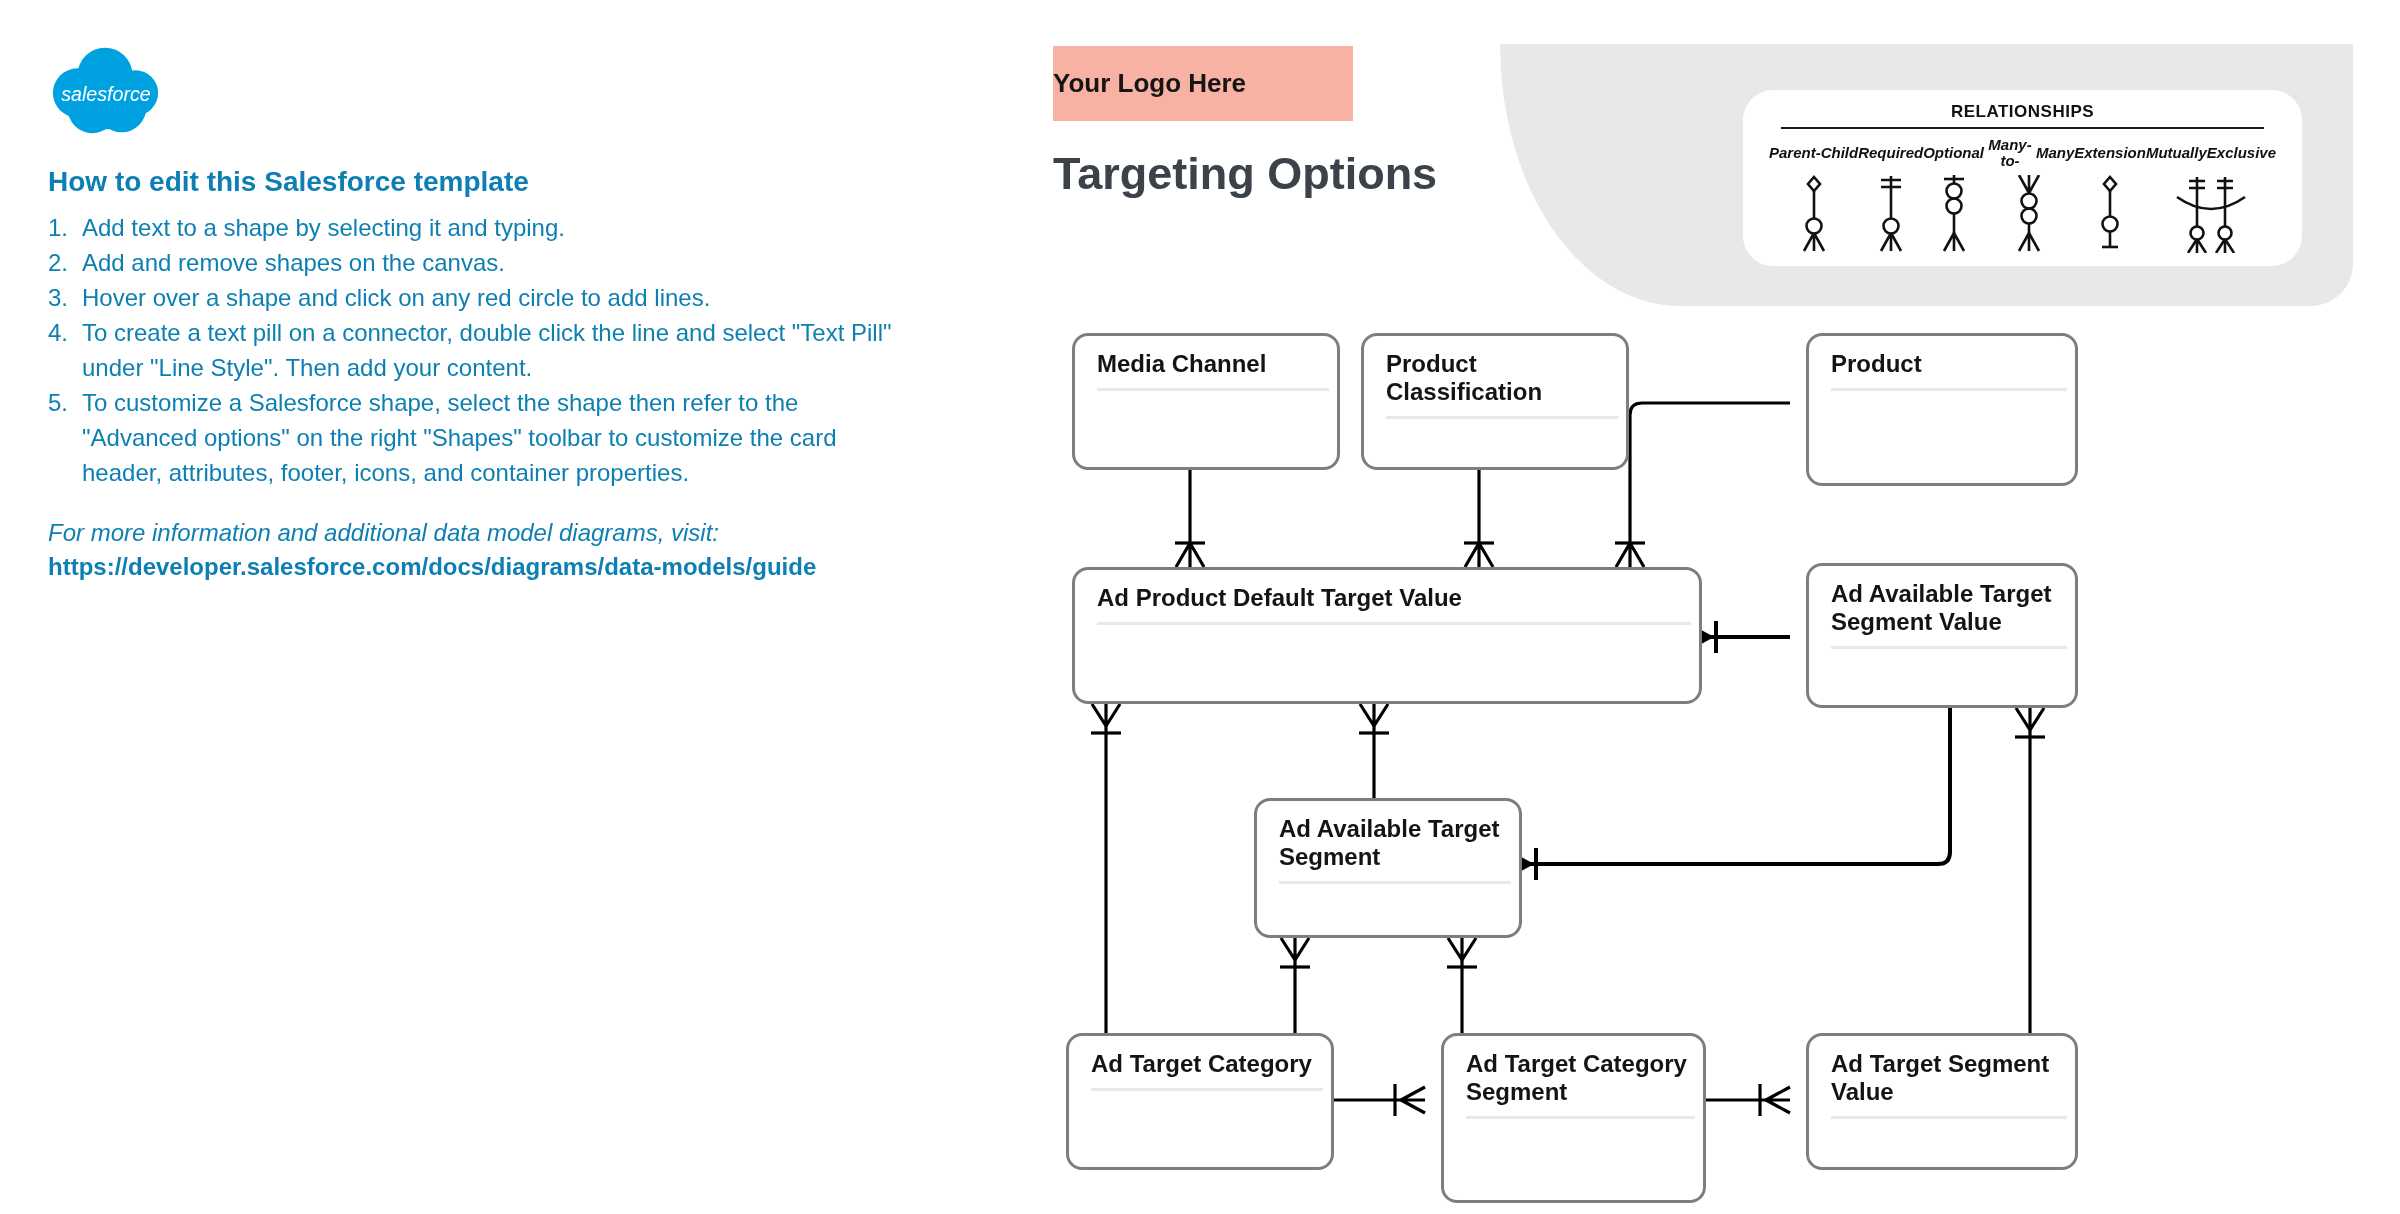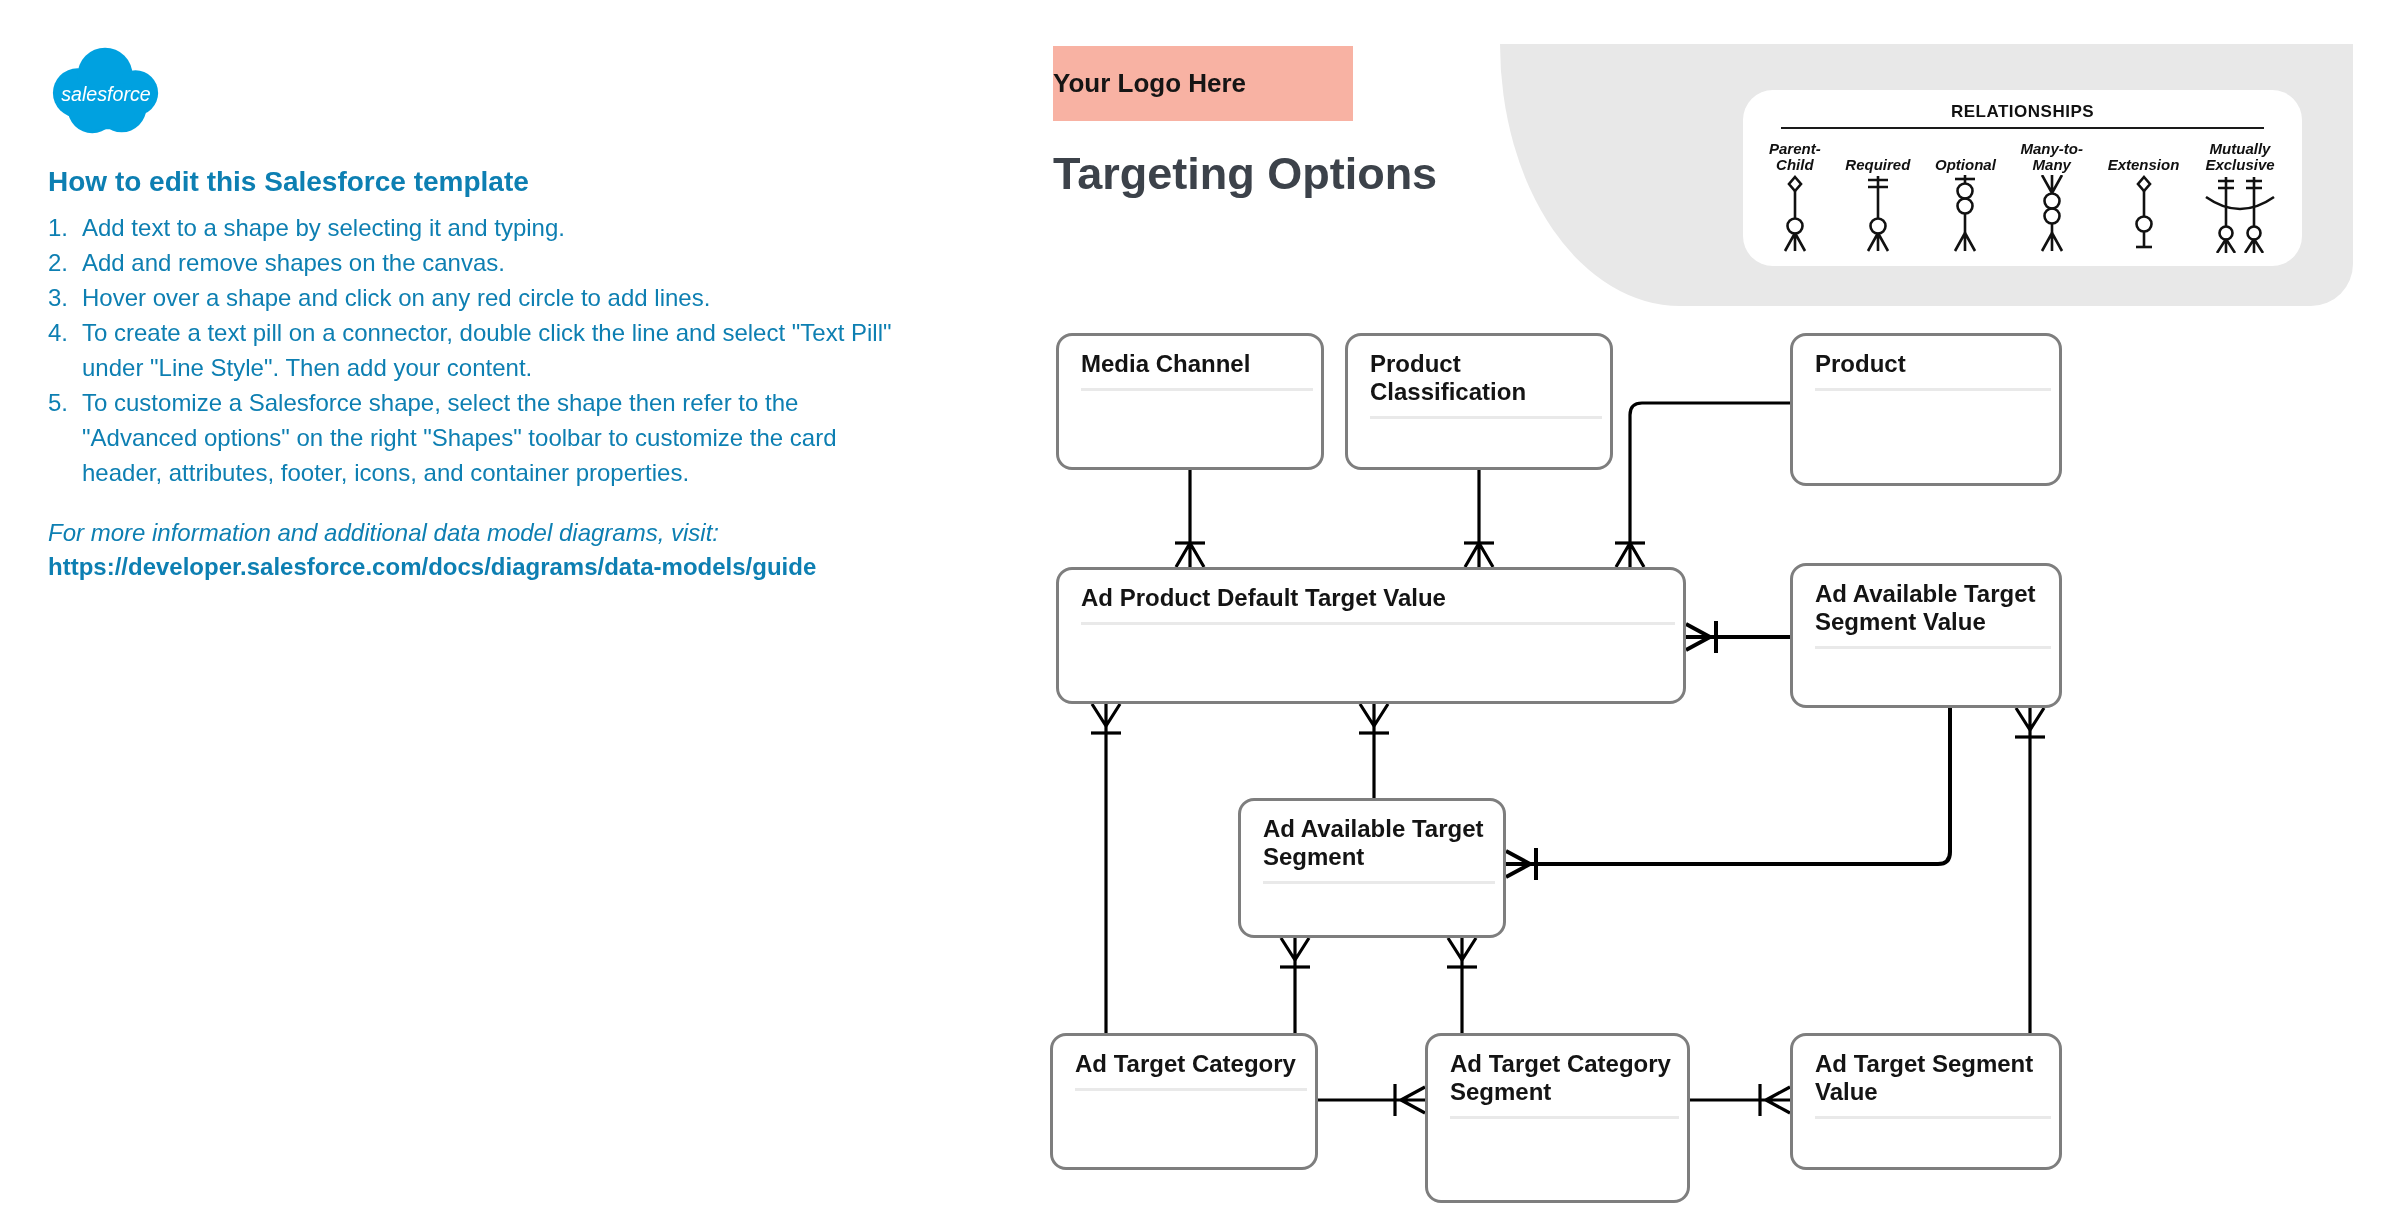--- a/index.html
+++ b/index.html
@@ -40,30 +40,30 @@
   }
   .legend {
     position:absolute; left:1743px; top:90px; width:559px; height:176px;
     background:#ffffff; border-radius:30px; padding:12px 24px 0 24px;
   }
   .legend-title { text-align:center; font-size:17px; font-weight:bold; letter-spacing:0.5px; color:#111; }
   .legend-rule { border:none; border-top:2px solid #1a1a1a; margin:5px 14px 0 14px; }
   .legend-items { display:flex; justify-content:space-between; margin-top:4px; padding:0 2px; }
   .legend-item { display:flex; flex-direction:column; align-items:center; }
   .legend-label {
-    height:40px; display:flex; flex-direction:column; justify-content:flex-end; align-items:center;
+    height:40px; display:flex; flex-direction:row; justify-content:flex-end; align-items:center;
     font-size:15px; line-height:16px; font-weight:bold; font-style:italic; color:#111; text-align:center;
   }
   .legend-symbol { margin-top:2px; }
   .legend-symbol svg { display:block; }
 
   
   .connectors { position:absolute; left:0; top:0; }
   .entity {
-    position:absolute; background:#ffffff; border:3px solid #7e7e7e; border-radius:16px;
+    position:absolute; background:#ffffff; border:3px solid #7e7e7e; border-radius:16px;margin-left:16px;
   }
   .card-title {
     margin:14px 8px 0 22px; padding-bottom:10px; border-bottom:3px solid #e9e9e9;
     font-size:24px; line-height:28px; font-weight:bold; color:#141414;
   }
   .e-media-channel          { left:1056px; top:333px;  width:268px; height:137px; }
   .e-product-classification { left:1345px; top:333px;  width:268px; height:137px; }
   .e-product                { left:1790px; top:333px;  width:272px; height:153px; }
   .e-apdtv                  { left:1056px; top:567px;  width:630px; height:137px; }
   .e-aatsv                  { left:1790px; top:563px;  width:272px; height:145px; }

